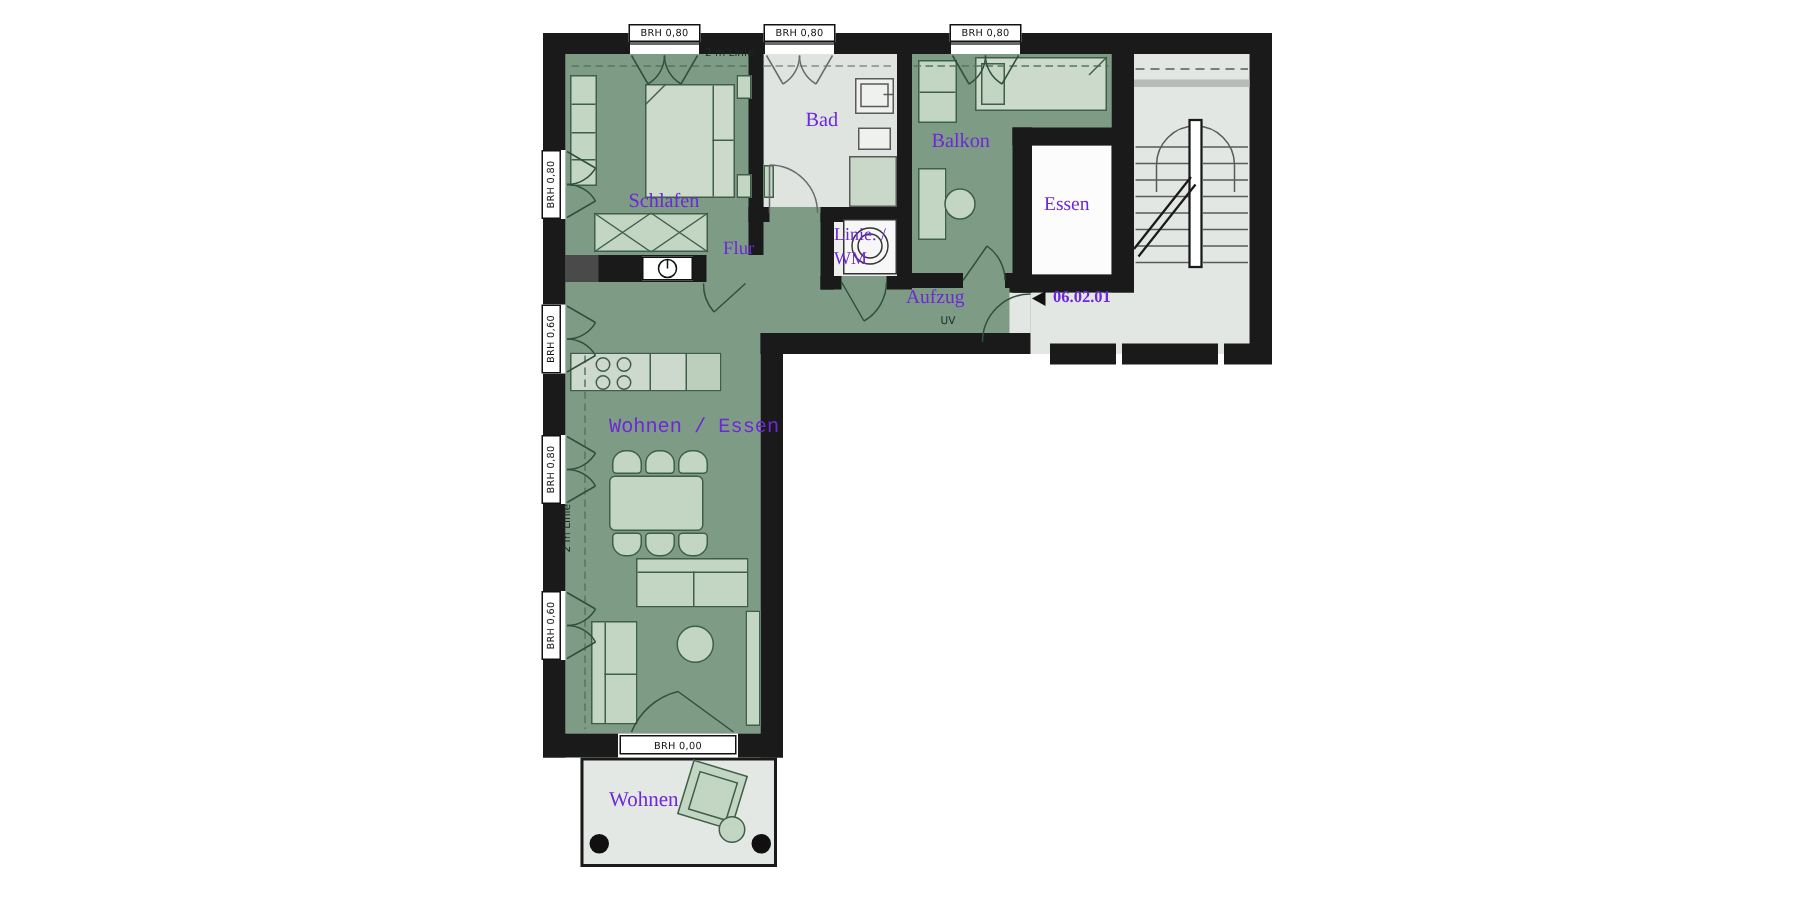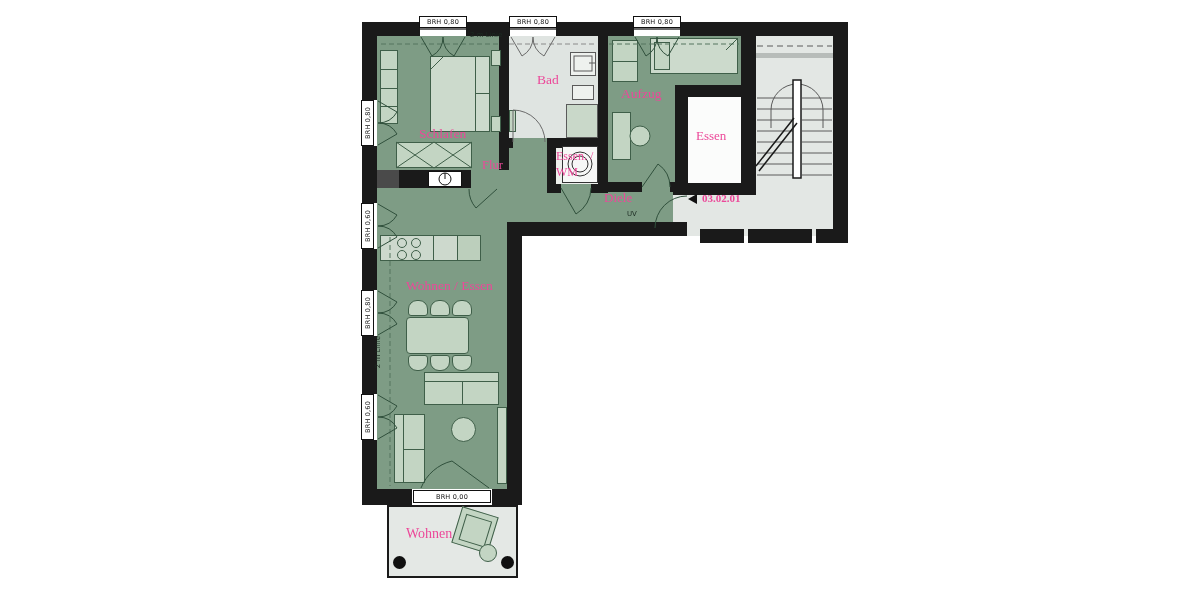--- a/index.html
+++ b/index.html
@@ -13,21 +13,21 @@
   .gfix{position:absolute;background:#eef1ee;border:1px solid #5a5a5a;box-sizing:border-box;}
   .d{position:absolute;background:#3f5f49;}
   .dg{position:absolute;background:#5a5a5a;}
   .win{position:absolute;background:#ffffff;}
   .winline-h{position:absolute;left:0;right:0;top:6px;height:2px;background:#6a6a6a;}
   .winline-v{position:absolute;top:0;bottom:0;left:6px;width:2px;background:#6a6a6a;}
   .brh{position:absolute;background:#ffffff;border:1px solid #111;box-sizing:border-box;
        font:6.5px "DejaVu Sans",sans-serif;color:#111;display:flex;align-items:center;
        justify-content:center;letter-spacing:.2px;z-index:30;}
   .brh.v{writing-mode:vertical-rl;transform:rotate(180deg);}
-  .label{position:absolute;color:#ec4899;white-space:nowrap;z-index:25;}
+  .label{position:absolute;color:#6d28d9;white-space:nowrap;z-index:25;}
   .tiny{font-family:"DejaVu Sans",sans-serif;font-size:7px;color:#1c2b22;}
   .chair{position:absolute;width:20px;height:16px;background:#c3d5c3;border:1px solid #3f5f49;
          border-radius:9px 9px 3px 3px;box-sizing:border-box;}
   .chair.flip{border-radius:3px 3px 9px 9px;}
   .post{position:absolute;width:13px;height:13px;border-radius:50%;background:#101010;}
   .circle{border-radius:50%;}
   svg.linework{position:absolute;left:0;top:0;z-index:20;pointer-events:none;}
 </style>
 </head>
 <body>
@@ -263,28 +263,28 @@
       <path d="M757,98 H793 M757,109 H793 M757,120 H793 M757,131 H793 M757,142 H793 M757,153 H793 M757,164 H793 M757,175 H793"></path>
       <path d="M802,98 H832 M802,109 H832 M802,120 H832 M802,131 H832 M802,142 H832 M802,153 H832 M802,164 H832 M802,175 H832"></path>
       <path d="M771,128 V110 A26,26 0 0 1 823,110 V128"></path>
     </g>
     <rect x="793" y="80" width="8" height="98" fill="#ffffff" stroke="#1a1a1a" stroke-width="1.5"></rect>
     <path d="M756,166 L794,118 M759,171 L797,123" stroke="#1a1a1a" stroke-width="1.5" fill="none"></path>
   </svg>
 
   <div class="label" style="left:419px;top:126px;font-size:13.5px;">Schlafen</div>
   <div class="label" style="left:537px;top:72px;font-size:13.5px;">Bad</div>
-  <div class="label" style="left:621px;top:86px;font-size:13.5px;">Aufzug</div>
+  <div class="label" style="left:621px;top:86px;font-size:13.5px;">Balkon</div>
   <div class="label" style="left:696px;top:128px;font-size:13px;">Essen</div>
   <div class="label" style="left:482px;top:158px;font-size:12.5px;">Flur</div>
-  <div class="label" style="left:556px;top:149px;font-size:12px;">Essen. /</div>
+  <div class="label" style="left:556px;top:149px;font-size:12px;">Linie. /</div>
   <div class="label" style="left:556px;top:165px;font-size:12px;">WM</div>
-  <div class="label" style="left:604px;top:190px;font-size:13px;">Diele</div>
-  <div class="label" style="left:406px;top:278px;font-size:13.5px;">Wohnen / Essen</div>
+  <div class="label" style="left:604px;top:190px;font-size:13px;">Aufzug</div>
+  <div class="label" style="left:406px;top:278px;font-size:13.5px;font-family:Liberation Mono, monospace;">Wohnen / Essen</div>
   <div class="label" style="left:406px;top:526px;font-size:14px;">Wohnen</div>
 
   <div class="label tiny" style="left:470px;top:31px;">2 m Linie</div>
   <div class="label tiny" style="left:374px;top:336px;writing-mode:vertical-rl;transform:rotate(180deg);">2 m Linie</div>
   <div class="label tiny" style="left:627px;top:210px;">UV</div>
   <div class="abs" style="left:688px;top:194px;width:0;height:0;border-top:5px solid transparent;border-bottom:5px solid transparent;border-right:9px solid #111;"></div>
-  <div class="label" style="left:702px;top:192px;font-size:11px;font-weight:bold;">03.02.01</div>
+  <div class="label" style="left:702px;top:192px;font-size:11px;font-weight:bold;">06.02.01</div>
 
 </div>
 
 </body></html>

